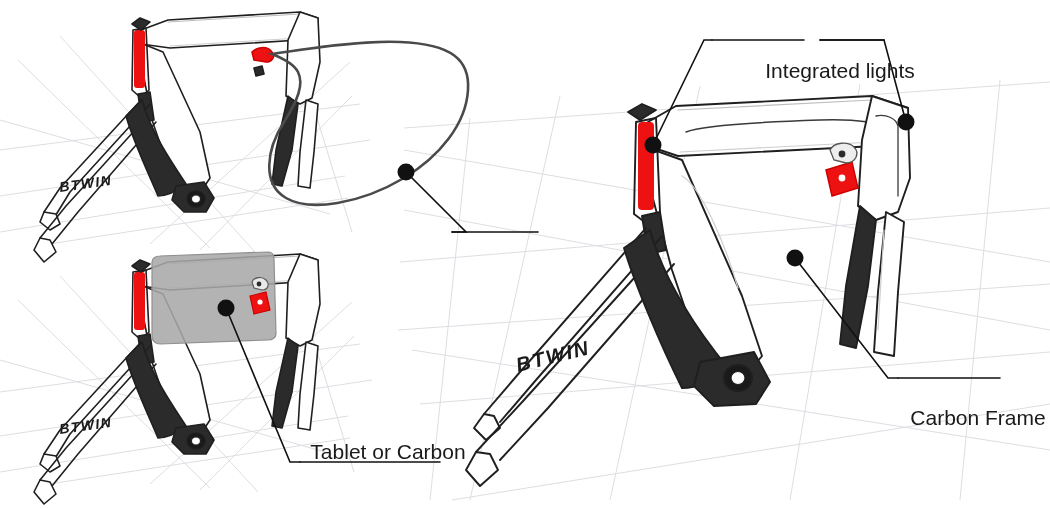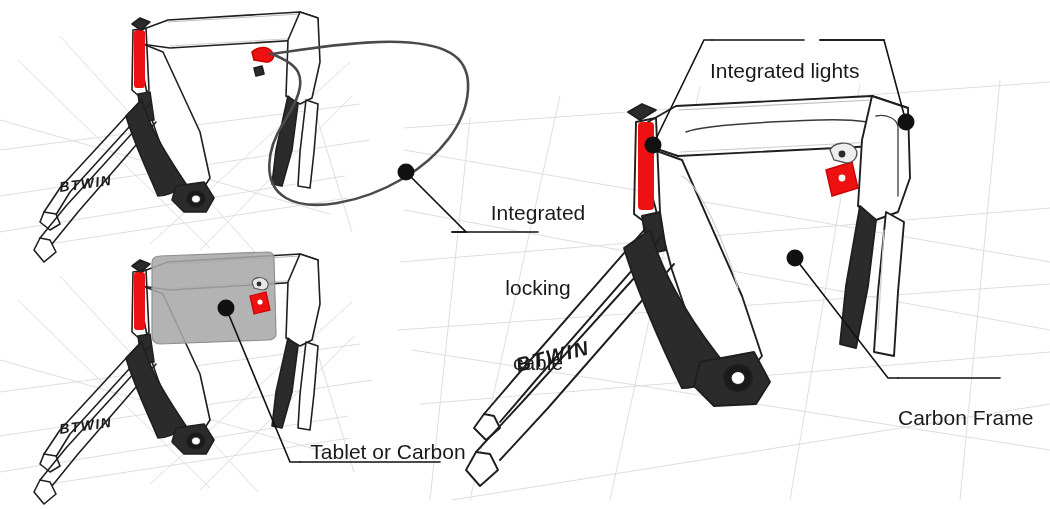--- a/index.html
+++ b/index.html
@@ -13,21 +13,21 @@
   .callout{
     position:absolute;
     color:#1a1a1a;
     font-size:21px;
     line-height:25px;
     font-family:"Liberation Sans","DejaVu Sans",sans-serif;
     white-space:pre;
     letter-spacing:0px;
   }
   .ta-c{text-align:center;}
-  .ta-l{text-align:left;}
+  .ta-l{text-align:center;}
 </style>
 </head>
 <body>
 
 <div id="stage">
 
   <svg class="layer" viewBox="0 0 1050 509">
     <g stroke="#dcdee2" stroke-width="1" fill="none">
 
       <path d="M0 150 L360 104"></path>
@@ -241,25 +241,20 @@
     <circle cx="906" cy="122" r="8.5" fill="#111111"></circle>
     <circle cx="406" cy="172" r="8.5" fill="#111111"></circle>
     <circle cx="226" cy="308" r="8.5" fill="#111111"></circle>
     <circle cx="795" cy="258" r="8.5" fill="#111111"></circle>
   </svg>
 
   <div class="callout ta-l" style="left:710px;top:8px;width:260px;">
     <div>Integrated lights</div>
   </div>
 
-  <div class="callout ta-c" style="left:448px;top:150px;width:180px;">
-    <div>Integrated</div>
-    <div>locking</div>
-    <div>cable</div>
-  </div>
 
   <div class="callout ta-c" style="left:286px;top:389px;width:204px;">
     <div>Tablet or Carbon</div>
     
     
   </div>
 
   <div class="callout ta-l" style="left:898px;top:355px;width:160px;">
     <div>Carbon Frame</div>
   </div>

